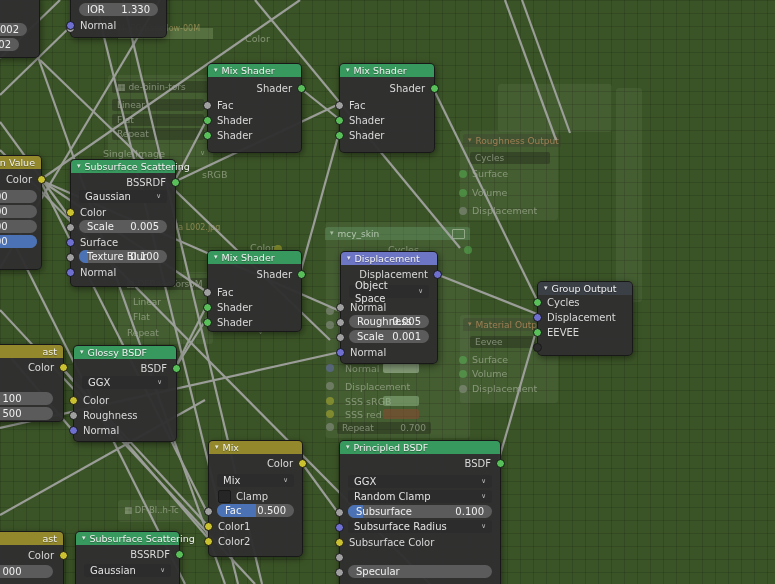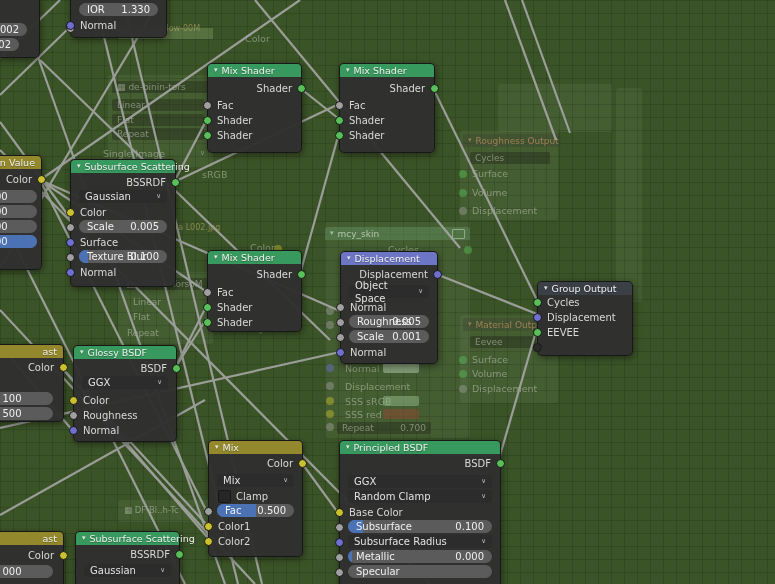--- a/index.html
+++ b/index.html
@@ -523,46 +523,41 @@
         <span>GGX</span>
         <span class="chev">∨</span>
         </div>
       </div>
     <div class="frow">
       <div class="dd">
         <span>Random Clamp</span>
         <span class="chev">∨</span>
         </div>
       </div>
-    <div class="row">
-      <i class="sock sl s-yellow"></i>
-      <span>Base Color</span>
-      </div>
     <div class="frow">
       <i class="sock sl s-gray"></i>
       <div class="field">
         <div class="fill" style="width:15px"></div>
         <span class="fl">Subsurface</span>
         <span class="fv">0.100</span>
         </div>
       </div>
     <div class="frow">
       <i class="sock sl s-purple"></i>
       <div class="dd">
         <span>Subsurface Radius</span>
         <span class="chev">∨</span>
         </div>
       </div>
-    <div class="frow">
-      <i class="sock sl s-gray"></i>
-      <div class="field">
-        <div class="fill" style="width:4px"></div>
-        <span class="fl">Metallic</span>
-        <span class="fv">0.000</span>
-        </div>
+    <div class="row">
+      <i class="sock sl s-yellow"></i>
+      <span>Subsurface Color</span>
+      </div>
+    <div class="frow">
+      <i class="sock sl s-gray"></i>
       </div>
     <div class="frow">
       <i class="sock sl s-gray"></i>
       <div class="field">
         <span class="fl">Specular</span>
         </div>
       </div>
   </div>
 
   <div class="node" style="left:-30px;top:531px;width:92px;height:62px">

